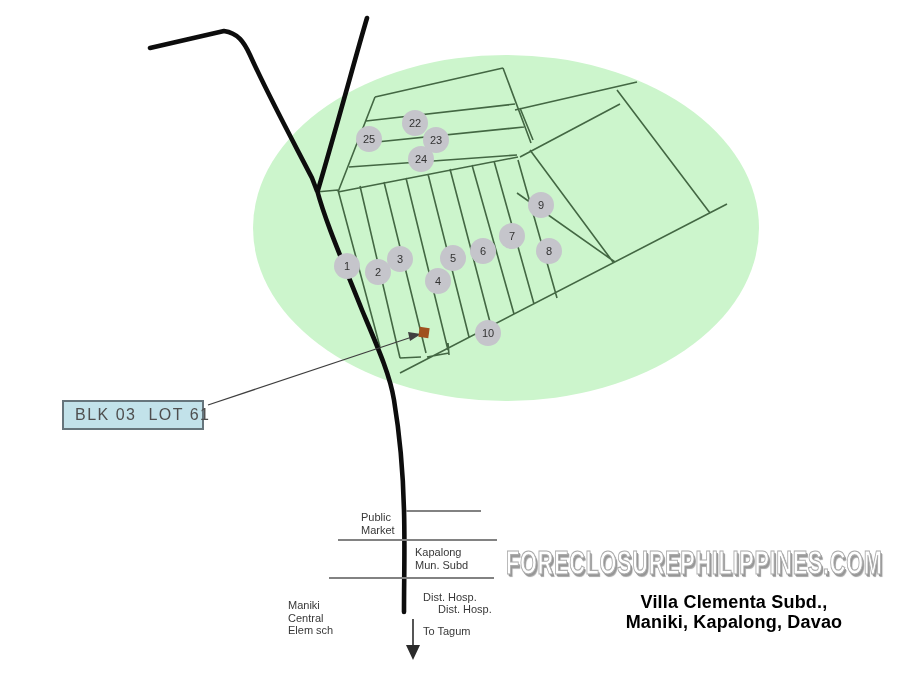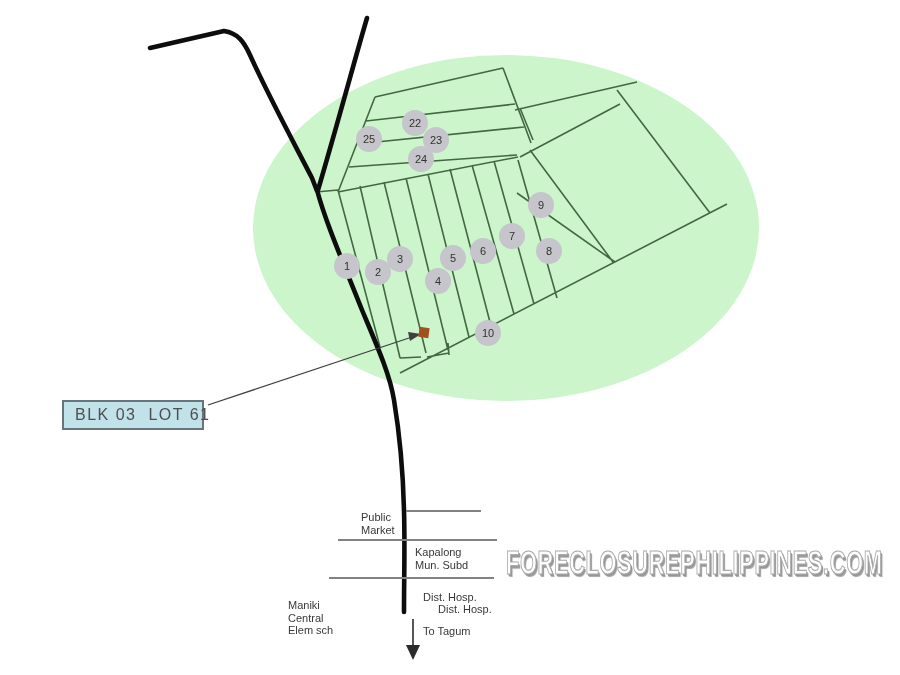--- a/index.html
+++ b/index.html
@@ -129,13 +129,15 @@
 Mun. Subd</div>
   <div class="lbl" style="left:288px;top:583px;margin-top:16px;">Maniki
 Central
 Elem sch</div>
   <div class="lbl" style="left:423px;top:591px;">Dist. Hosp.</div>
   <div class="lbl" style="left:438px;top:603px;">Dist. Hosp.</div>
   <div class="lbl" style="left:423px;top:625px;">To Tagum</div>
 
   <div id="watermark">FORECLOSUREPHILIPPINES.COM</div>
 
+  <div id="caption">Villa Clementa Subd.,
+Maniki, Kapalong, Davao</div>
 </div>
 
 </body></html>

